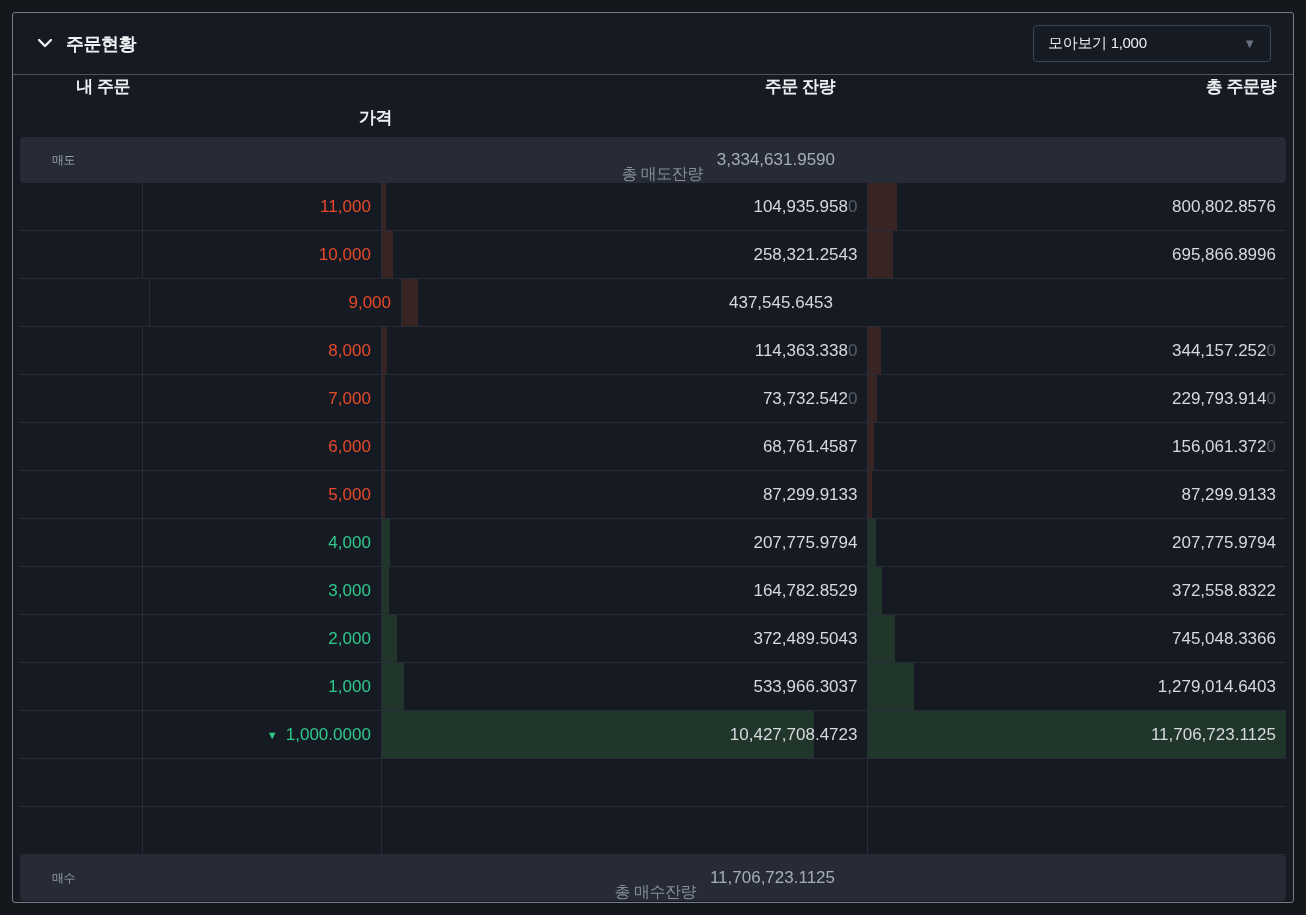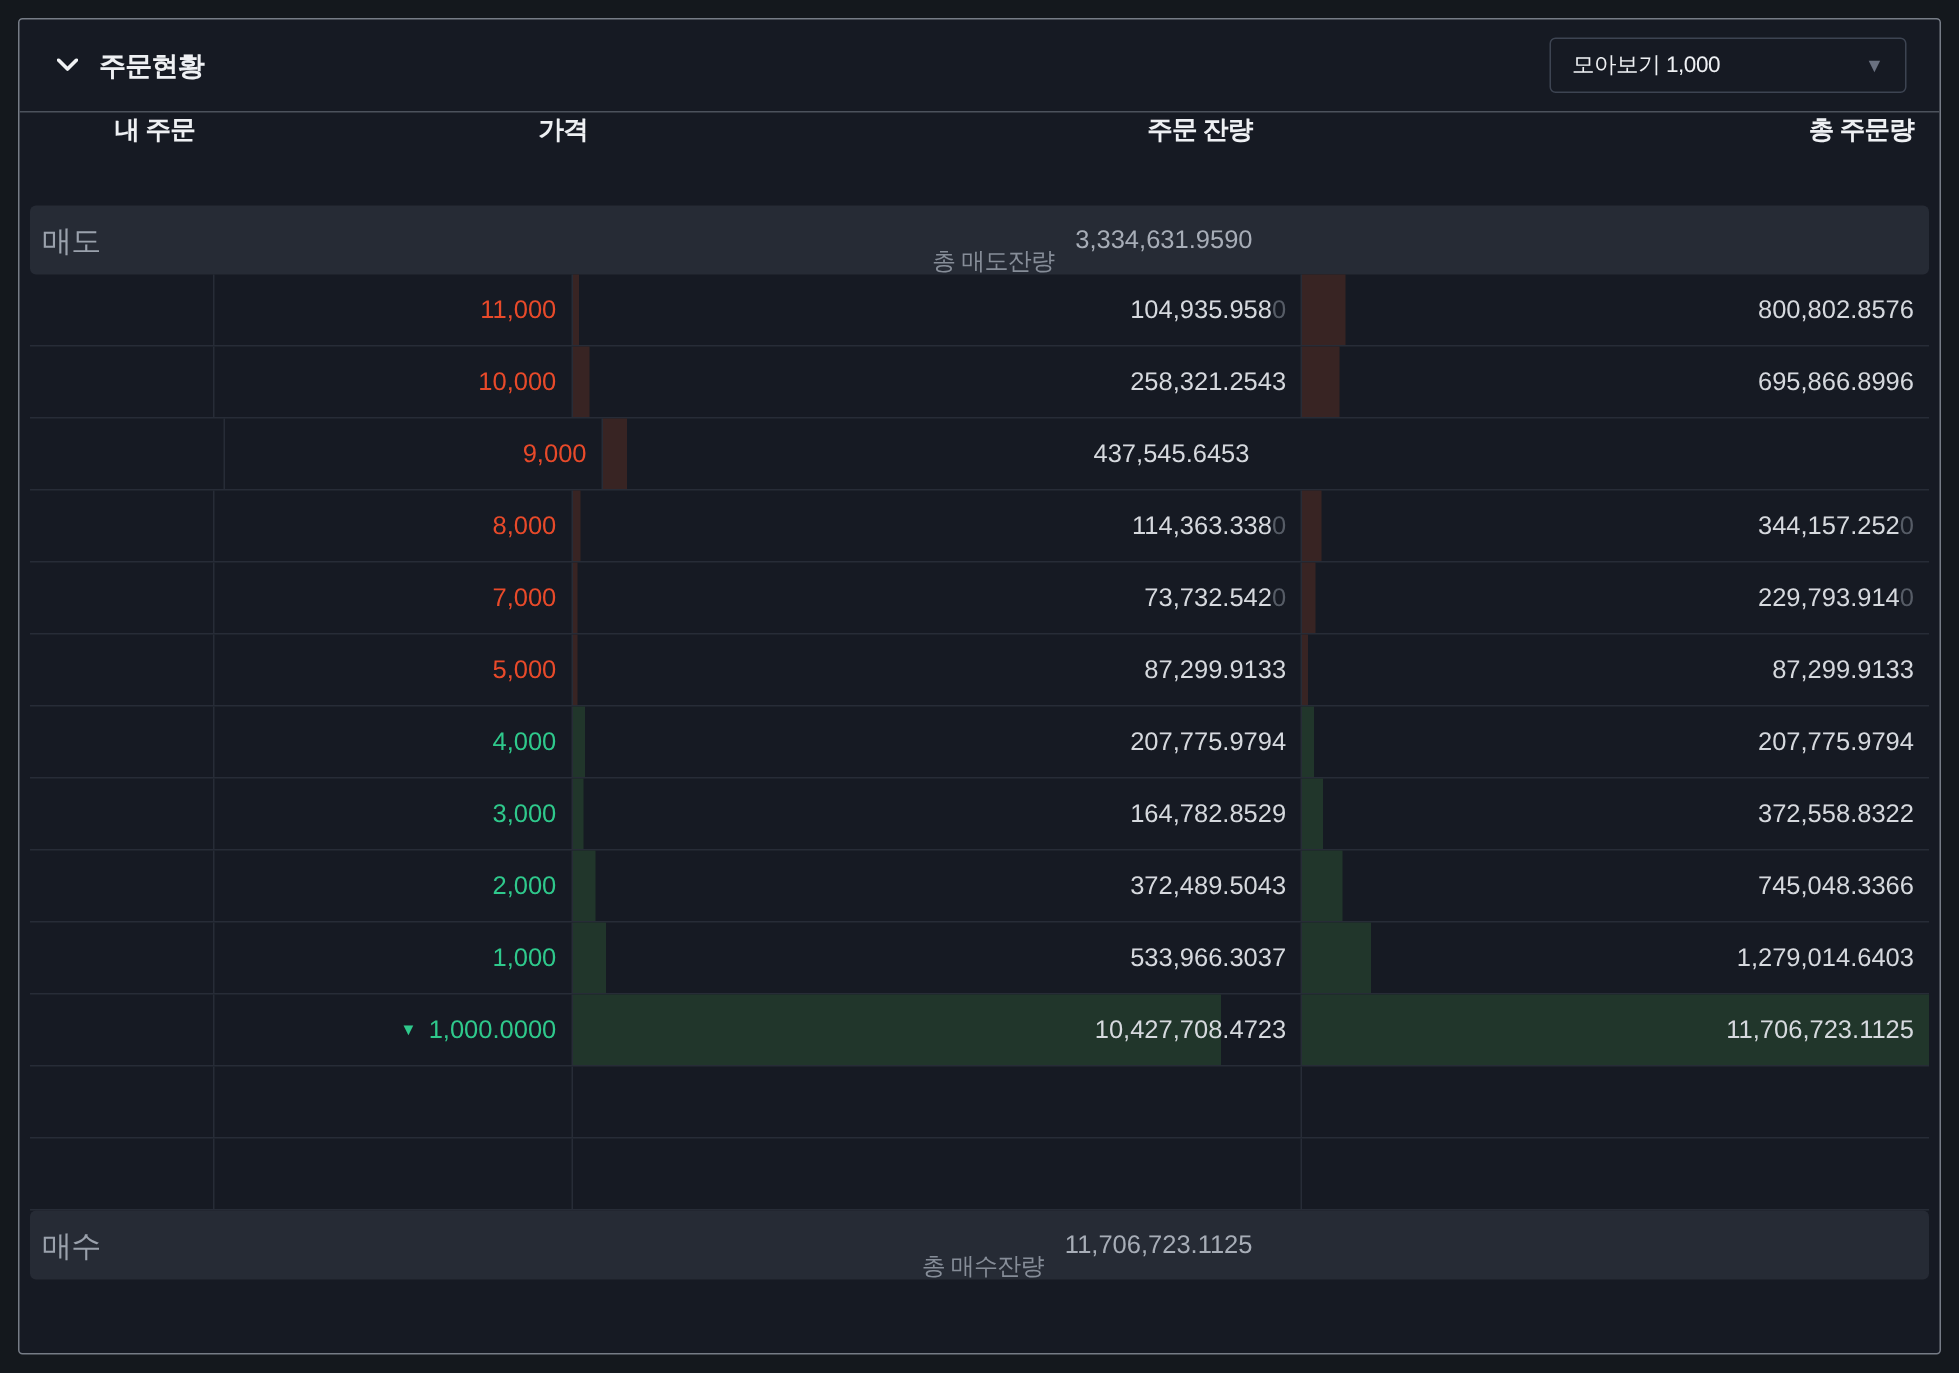--- a/index.html
+++ b/index.html
@@ -86,36 +86,36 @@
     display:flex;
   }
   .thead .th{
     font-size:17px;
     font-weight:bold;
     color:var(--text-strong);
     text-align:right;
     letter-spacing:-0.5px;
   }
   .col-my{width:130px;padding-right:20px;}
-  .col-price{width:252px;padding-right:10px;}
+  .col-price{width:252px;padding-right:10px;margin-top:31px;}
   .col-remaining{width:443px;padding-right:10px;}
   .col-total{width:441px;padding-right:10px;}
   
   .summary-bar{
     height:46px;
     background:var(--summary-bg);
     border-radius:4px;
     display:flex;
     align-items:center;
     position:relative;
   }
   .summary-side{
-    font-size:20px;
+    font-size:12px;
     color:var(--text-summary-label);
-    padding-left:8px;
+    padding-left:32px;
     letter-spacing:-0.5px;
     text-align:center;
   }
   .summary-right{
     position:absolute;
     right:451px;
     display:flex;
     align-items:center;
     gap:14px;
   }
@@ -273,20 +273,35 @@
     <div class="cell cell-remaining">
       <div class="depth-bar" style="width: 0.629831%; min-width: 3px;"></div>
       <span class="num"><span class="main">73,732.542</span><span class="dim">0</span></span>
     </div>
     <div class="cell cell-total">
       <div class="depth-bar" style="width: 1.96292%; min-width: 3px;"></div>
       <span class="num"><span class="main">229,793.914</span><span class="dim">0</span></span>
     </div>
   </div>
 
+  <div class="row sell">
+    <div class="cell cell-my"></div>
+    <div class="cell cell-price">
+
+      <span class="num price-num">6,000</span>
+    </div>
+    <div class="cell cell-remaining">
+      <div class="depth-bar" style="width: 0.587367%; min-width: 3px;"></div>
+      <span class="num"><span class="main">68,761.4587</span><span class="dim"></span></span>
+    </div>
+    <div class="cell cell-total">
+      <div class="depth-bar" style="width: 1.33309%; min-width: 3px;"></div>
+      <span class="num"><span class="main">156,061.372</span><span class="dim">0</span></span>
+    </div>
+  </div>
 
   <div class="row sell">
     <div class="cell cell-my"></div>
     <div class="cell cell-price">
 
       <span class="num price-num">5,000</span>
     </div>
     <div class="cell cell-remaining">
       <div class="depth-bar" style="width: 0.745725%; min-width: 3px;"></div>
       <span class="num"><span class="main">87,299.9133</span><span class="dim"></span></span>

